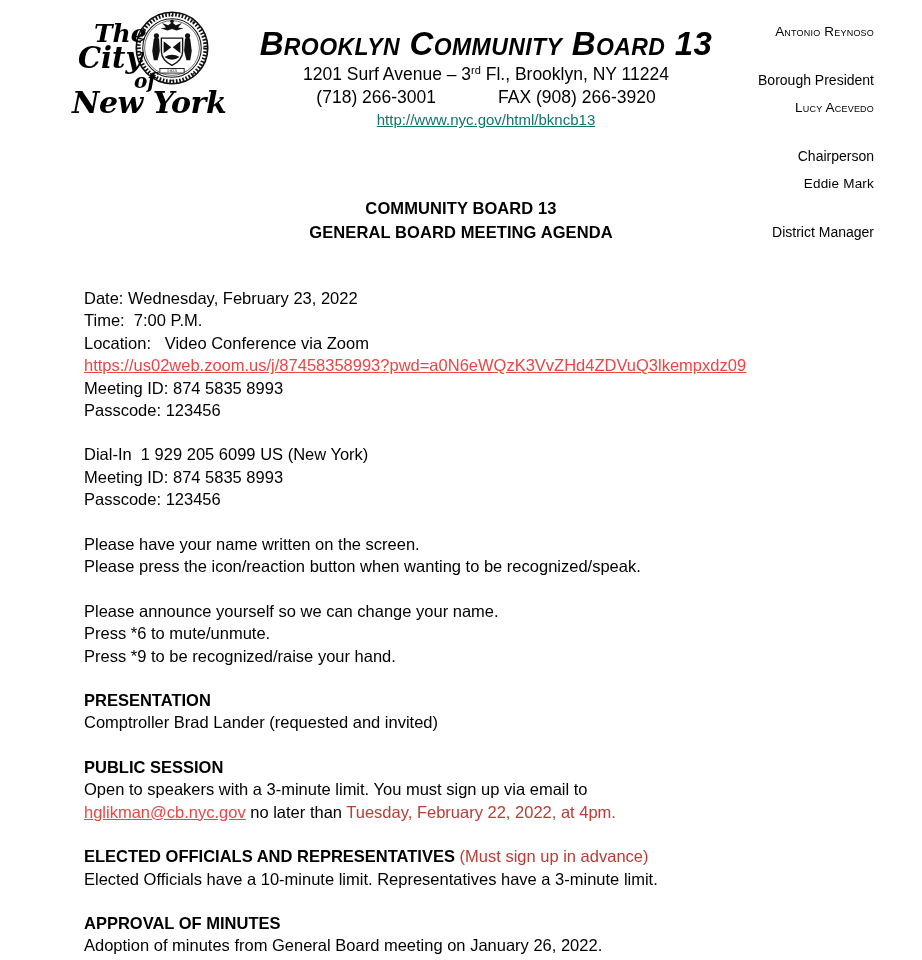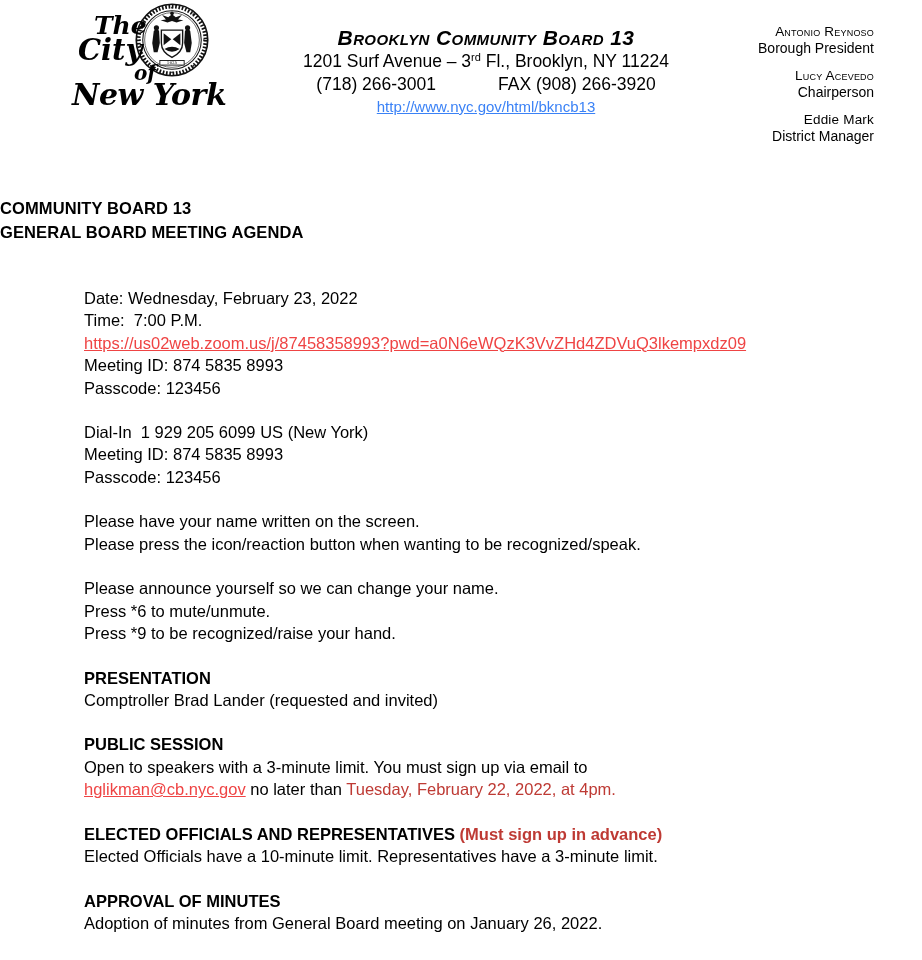--- a/index.html
+++ b/index.html
@@ -25,21 +25,21 @@
 
   
   .letterhead {
     position: relative;
     height: 150px;
   }
 
   .logo-block {
     position: absolute;
     left: 72px;
-    top: 0;
+    top: 8px;
     width: 160px;
     height: 130px;
   }
 
   .seal {
     position: absolute;
     left: 62px;
     top: 2px;
     width: 76px;
     height: 76px;
@@ -67,21 +67,21 @@
     position: absolute;
     left: 236px;
     top: 26px;
     width: 500px;
     text-align: center;
   }
   .org-title {
     font-family: "Liberation Sans", sans-serif;
     font-weight: bold;
     font-style: italic;
-    font-size: 21px;
+    font-size: 33px;
     font-variant: small-caps;
     letter-spacing: 0.4px;
     line-height: 1.12;
     white-space: nowrap;
   }
   .addr-line {
     font-family: "Liberation Sans", sans-serif;
     font-size: 17.5px;
     line-height: 1.32;
     white-space: nowrap;
@@ -93,21 +93,21 @@
     line-height: 1.32;
     display: flex;
     justify-content: center;
     gap: 62px;
     white-space: nowrap;
   }
   .head-url {
     font-family: "Liberation Sans", sans-serif;
     font-size: 15px;
     text-decoration: underline;
-    color: #3b82f6;
+    color: #0f766e;
     line-height: 1.45;
     white-space: nowrap;
   }
 
   .officials {
     position: absolute;
     right: 48px;
     top: 24px;
     width: 180px;
     text-align: right;
@@ -120,26 +120,27 @@
     font-variant: small-caps;
     letter-spacing: 0.2px;
     line-height: 1.2;
     white-space: nowrap;
   }
   .off-name.plain { font-variant: normal; font-size: 13.5px; }
   .off-role {
     font-size: 14px;
     line-height: 1.2;
     white-space: nowrap;
+    margin-top: 32px;
   }
 
   
   .doc-title {
     margin-top: 46px;
-    text-align: left;
+    text-align: center;
     font-weight: bold;
     font-size: 16.5px;
     line-height: 1.48;
     letter-spacing: 0.1px;
   }
 
   .body-area {
     margin-top: 42px;
     padding-left: 84px;
     padding-right: 40px;
@@ -151,21 +152,21 @@
   .line { white-space: pre-wrap; }
   .spacer { height: 22px; }
 
   .link {
     color: #ef4444;
     text-decoration: underline;
     word-break: break-all;
   }
   .red { color: #BE3A34; }
   .sec-head { font-weight: bold; }
-  .sec-head .red { font-weight: bold; margin-top: 20px; }
+  .sec-head .red { font-weight: normal; margin-top: 20px; }
 </style>
 </head>
 <body>
 
 <div class="page">
 
   <div class="letterhead">
 
     <div class="logo-block">
       <svg class="seal" viewBox="0 0 100 100">
@@ -240,20 +241,21 @@
   <div class="doc-title">
     <div>COMMUNITY BOARD 13</div>
     <div>GENERAL BOARD MEETING AGENDA</div>
   </div>
 
   <div class="body-area">
 
     <div class="blk">
       <div class="line">Date: Wednesday, February 23, 2022</div>
       <div class="line">Time:  7:00 P.M.</div>
+      <div class="line">Location:   Video Conference via Zoom</div>
       <div class="line"><a class="link" href="#">https://us02web.zoom.us/j/87458358993?pwd=a0N6eWQzK3VvZHd4ZDVuQ3lkempxdz09</a></div>
       <div class="line">Meeting ID: 874 5835 8993</div>
       <div class="line">Passcode: 123456</div>
     </div>
 
     <div class="spacer"></div>
 
     <div class="blk">
       <div class="line">Dial-In  1 929 205 6099 US (New York)</div>
       <div class="line">Meeting ID: 874 5835 8993</div>

